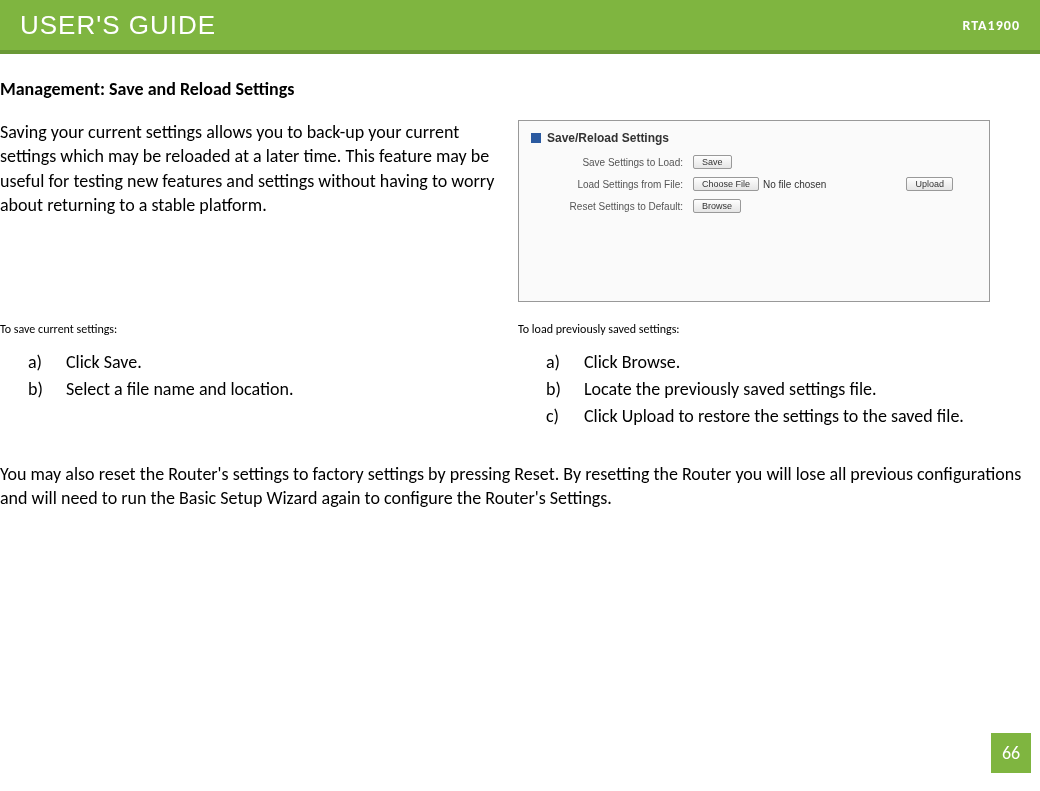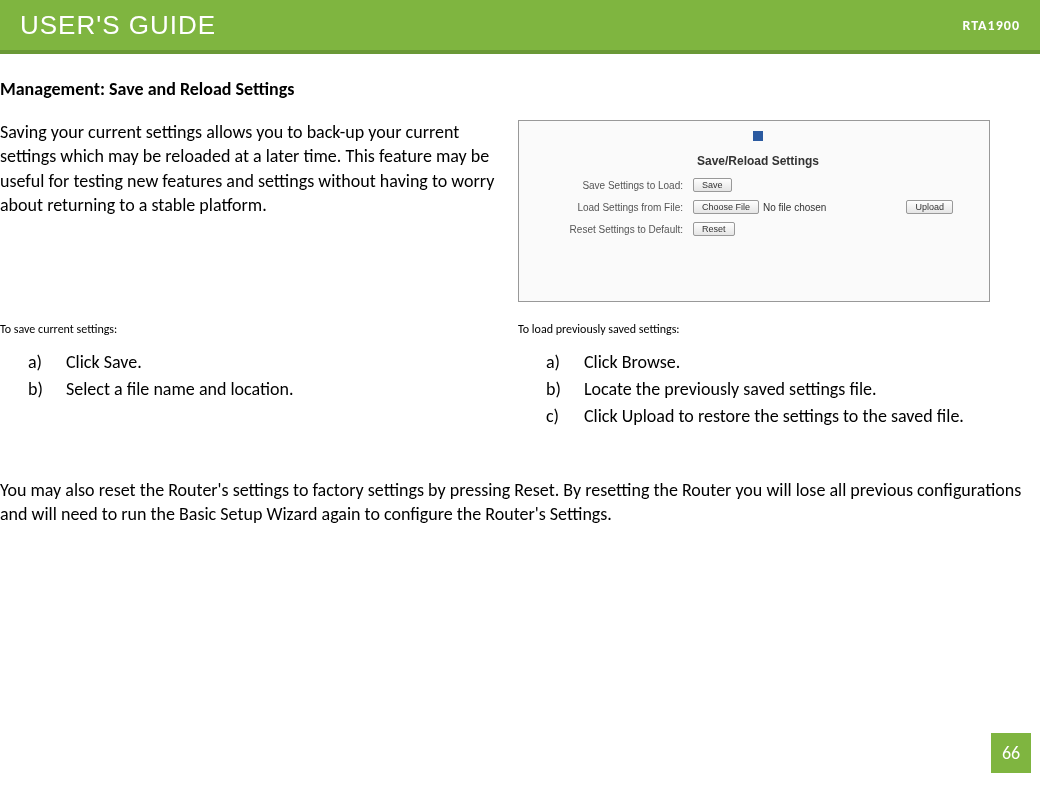--- a/index.html
+++ b/index.html
@@ -61,24 +61,23 @@
       width: 472px;
       height: 182px;
       background: #fafafa;
       padding: 10px 4px;
       font-family: Arial, sans-serif;
       color: #555;
     }
     .screenshot-title-row {
       display: flex;
       align-items: center;
-      gap: 13px;
+      gap: 6px;
       margin-bottom: 10px;
       padding-left: 8px;
-      flex-direction: column;
     }
     .blue-square {
       width: 10px;
       height: 10px;
       background: #2b5aa0;
     }
     .screenshot-title {
       font-size: 12px;
       font-weight: bold;
       color: #333;
@@ -147,21 +146,21 @@
     .li-marker {
       width: 38px;
       flex-shrink: 0;
     }
     .li-text {
       flex: 1;
     }
     .closing-text {
       font-size: 18px;
       line-height: 1.35;
-      margin-top: 46px;
+      margin-top: 30px;
       color: #000;
     }
     .page-number-box {
       position: absolute;
       right: 9px;
       bottom: 18px;
       background: #7fb540;
       color: white;
       width: 40px;
       height: 40px;
@@ -199,21 +198,21 @@
 
       <div class="screenshot-row">
         <div class="screenshot-label">Load Settings from File:</div>
         <div class="screenshot-btn">Choose File</div>
         <span class="screenshot-file-text">No file chosen</span>
         <div class="screenshot-btn screenshot-upload">Upload</div>
       </div>
 
       <div class="screenshot-row">
         <div class="screenshot-label">Reset Settings to Default:</div>
-        <div class="screenshot-btn">Reset</div>
+        <div class="screenshot-btn">Browse</div>
       </div>
     </div>
   </div>
 
   <div class="columns-row">
     <div class="col">
       <div class="col-heading">To save current settings:</div>
       <ol class="ol-list">
         <li>
           <span class="li-marker">a)</span>

